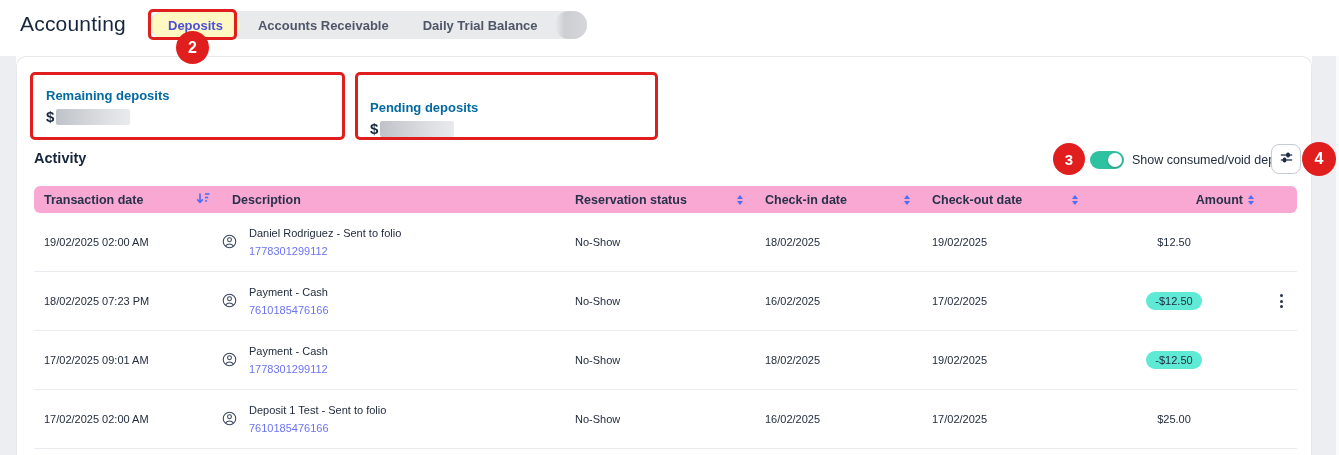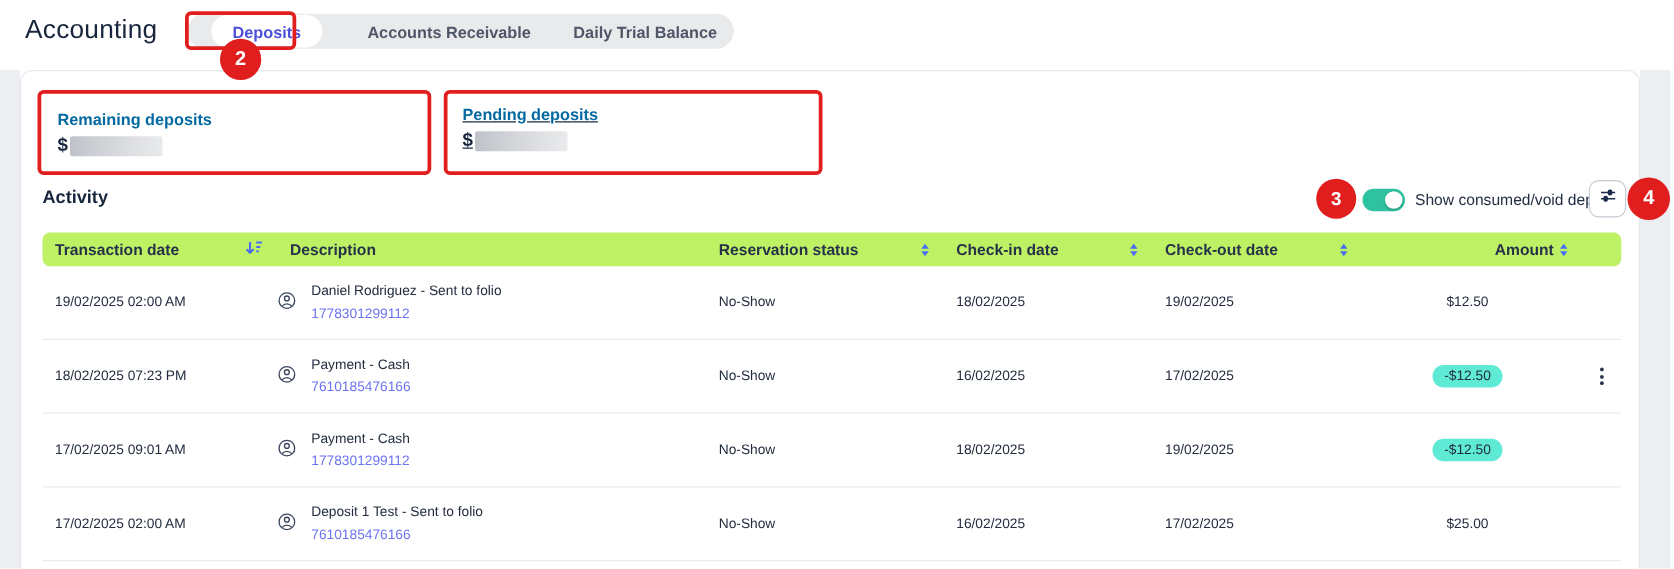--- a/index.html
+++ b/index.html
@@ -6,21 +6,21 @@
   html,body { background:#fff; }
   body { font-family:"Liberation Sans", sans-serif; color:#1f2a44; }
   #screen { position:relative; width:1339px; height:455px; overflow:hidden; background:#fff; }
 
   
   .header-band { position:absolute; left:0; top:0; width:1339px; height:56px; background:#fff; }
   .page-title { position:absolute; left:20px; top:12px; font-size:21px; font-weight:400; color:#17263c; letter-spacing:.2px; }
 
   .tabbar { position:absolute; left:150px; top:11px; width:437px; height:28px; background:#e9eaec; border-radius:14px; display:flex; align-items:center; }
   .tab { font-size:13px; font-weight:600; color:#4e5668; padding:0 17px; height:28px; display:flex; align-items:center; border-radius:14px; cursor:pointer; white-space:nowrap; }
-  .tab.active { background:#ffffff; color:#4b4fd9; margin:19px; height:26px; }
+  .tab.active { background:#fef9c3; color:#4b4fd9; margin:1px; height:26px; }
   .tab-redacted { flex:1; align-self:stretch; border-radius:14px; background:linear-gradient(90deg, rgba(205,206,210,0) 0%, #cdced2 30%, #d6d7da 100%); }
 
   
   .page-bg-left  { position:absolute; left:0; top:56px; width:16px; height:399px; background:#eceef1; }
   .page-bg-right { position:absolute; left:1312px; top:56px; width:24px; height:399px; background:#eceef1; }
   .page-bg-sliver{ position:absolute; left:1336px; top:56px; width:3px; height:399px; background:#fafbfc; }
   .panel { position:absolute; left:16px; top:56px; width:1296px; height:400px; background:#fff; border:1px solid #e5e8ec; border-bottom:none; border-radius:10px 10px 0 0; }
 
   
   .card-label { font-size:13px; font-weight:600; color:#0369a1; }
@@ -31,21 +31,21 @@
   
   .activity-heading { position:absolute; left:34px; top:150px; font-size:14.5px; font-weight:700; color:#17263c; }
   .toggle { position:absolute; left:1090px; top:151px; width:34px; height:18px; border-radius:9px; background:#2fc2a0; cursor:pointer; }
   .toggle .knob { position:absolute; right:2px; top:2px; width:14px; height:14px; border-radius:50%; background:#fff; box-shadow:0 1px 2px rgba(0,0,0,.25); }
   .toggle-label { position:absolute; left:1132px; top:153px; font-size:12.5px; font-weight:500; color:#242e42; }
   .filter-btn { position:absolute; left:1271px; top:144px; width:30px; height:30px; border:1.5px solid #c6ccd4; border-radius:8px; background:#fff; display:flex; align-items:center; justify-content:center; cursor:pointer; }
 
   
   .table { position:absolute; left:34px; top:186px; width:1263px; }
   .tgrid { display:grid; grid-template-columns:188px 343px 190px 167px 168px 176px 31px; align-items:center; }
-  .thead { height:27px; background:#bef264; border-radius:6px; font-size:12.5px; font-weight:700; color:#27314a; }
+  .thead { height:27px; background:#f9a8d4; border-radius:6px; font-size:12.5px; font-weight:700; color:#27314a; }
   .th { display:flex; align-items:center; justify-content:space-between; padding:0 12px 0 10px; }
   .th.no-sort { justify-content:flex-start; }
   .th.right { justify-content:flex-end; gap:5px; }
   .trow { height:59px; border-bottom:1px solid #e8ecf1; font-size:11px; color:#232d3f; }
   .cell { padding-left:10px; }
   .desc-cell { display:flex; align-items:center; gap:12px; padding-left:0; }
   .desc-lines { display:flex; flex-direction:column; gap:6px; }
   .desc-main { font-weight:500; color:#232d3f; }
   .ref-link { color:#6b74f1; cursor:pointer; }
   .amount-cell { display:flex; justify-content:center; padding-right:8px; }
@@ -84,21 +84,21 @@
   <div class="page-bg-sliver"></div>
   <div class="panel"></div>
 
   <div class="card-inner" style="left:46px; top:88px;">
     <div class="card-label">Remaining deposits</div>
     <div class="card-value">
       <span>$</span>
       <span class="redact-chip"></span>
     </div>
   </div>
-  <div class="card-inner" style="left:370px; top:84px;text-decoration:underline;">
+  <div class="card-inner" style="left:370px; top:100px;">
     <div class="card-label">Pending deposits</div>
     <div class="card-value">
       <span>$</span>
       <span class="redact-chip"></span>
     </div>
   </div>
 
   <div class="activity-heading">Activity</div>
   <div class="toggle">
       <div class="knob"></div>

